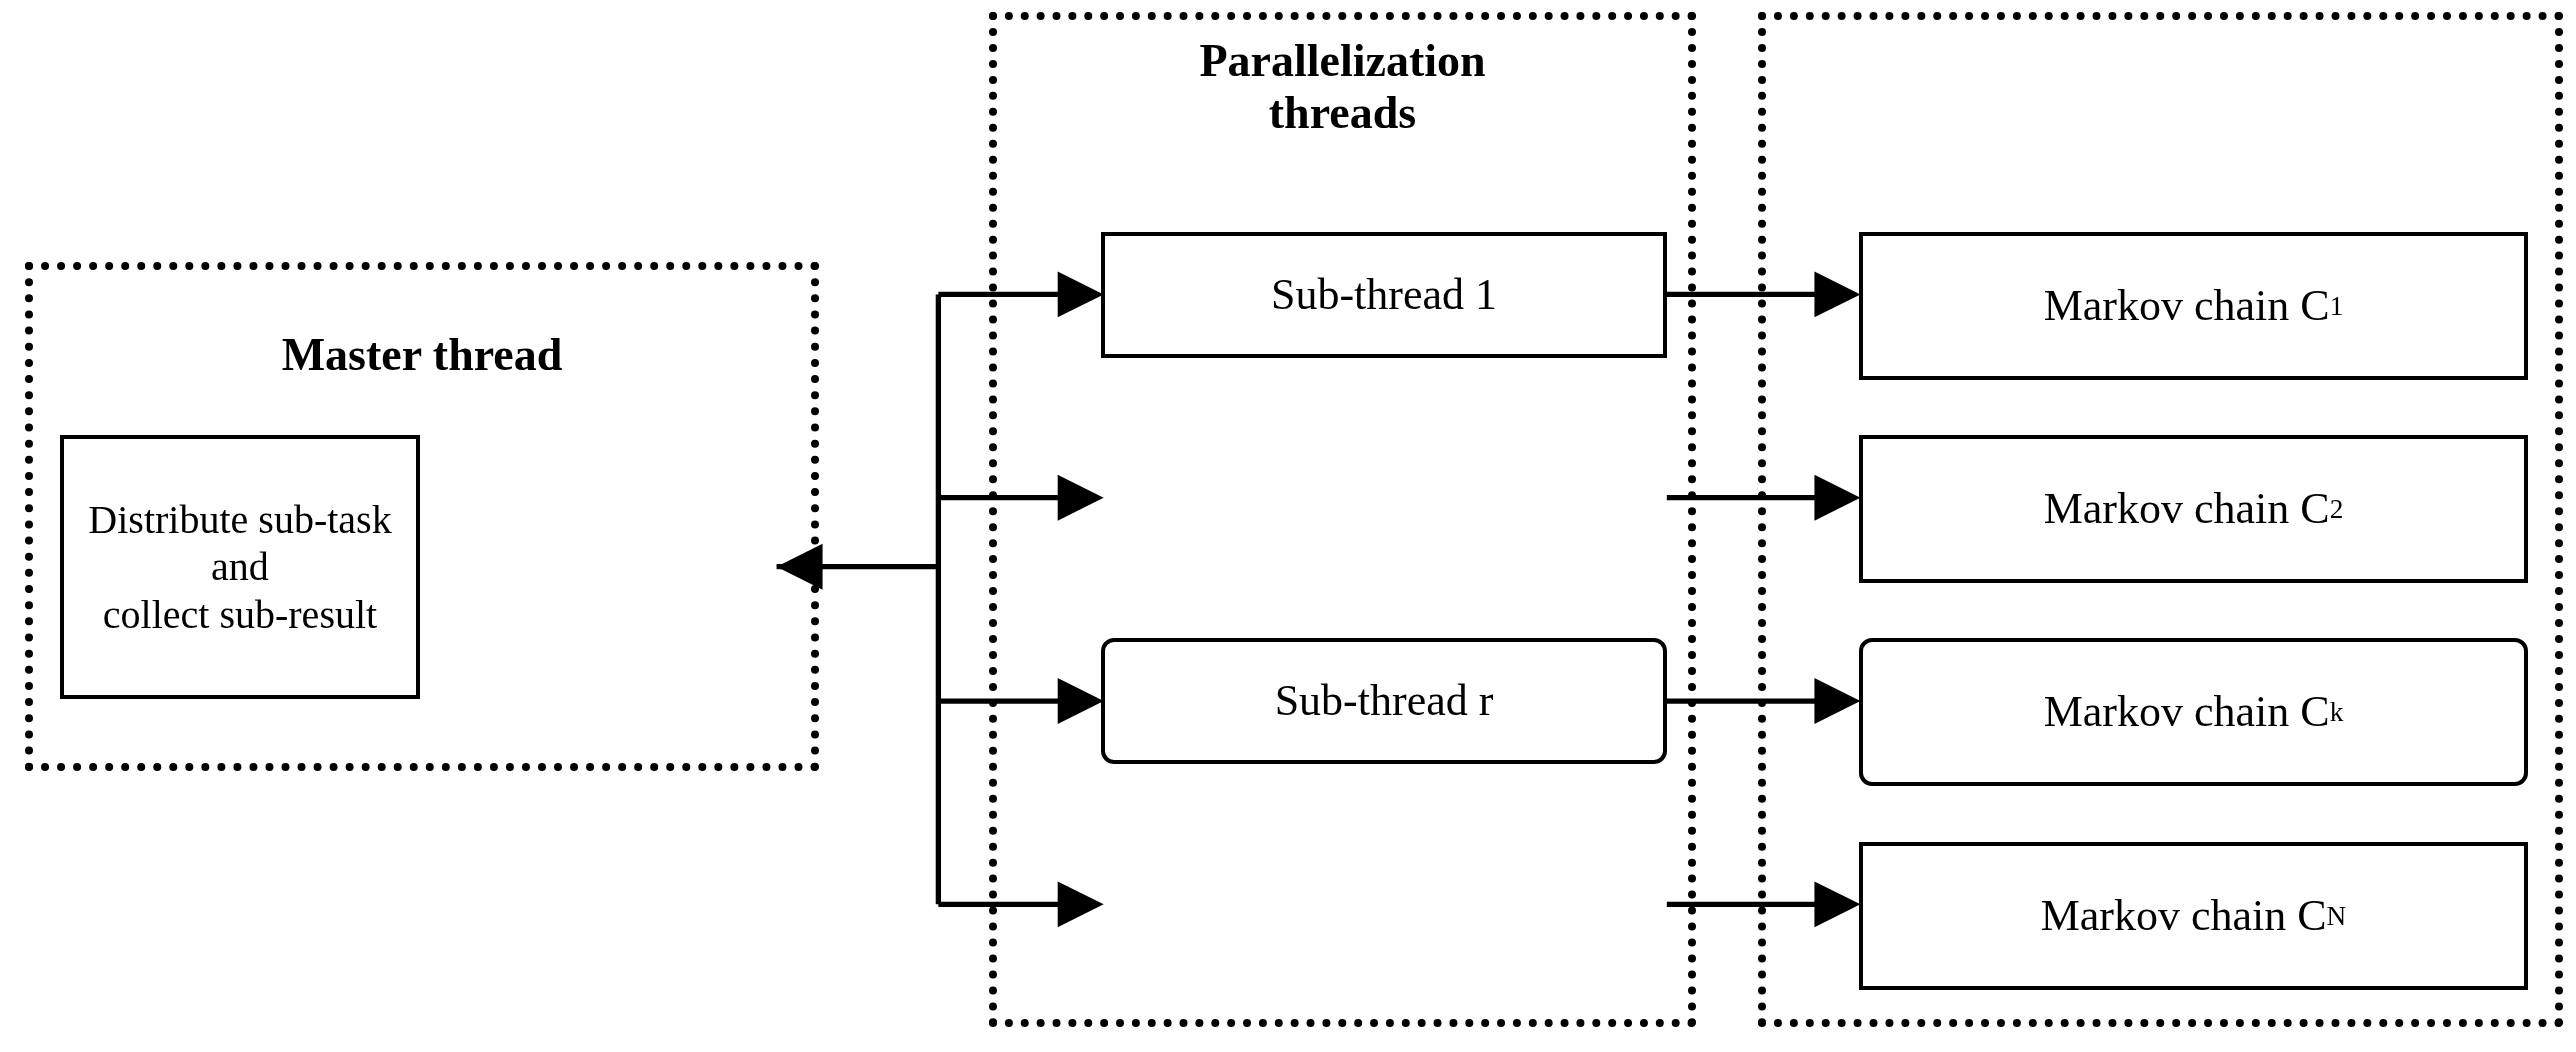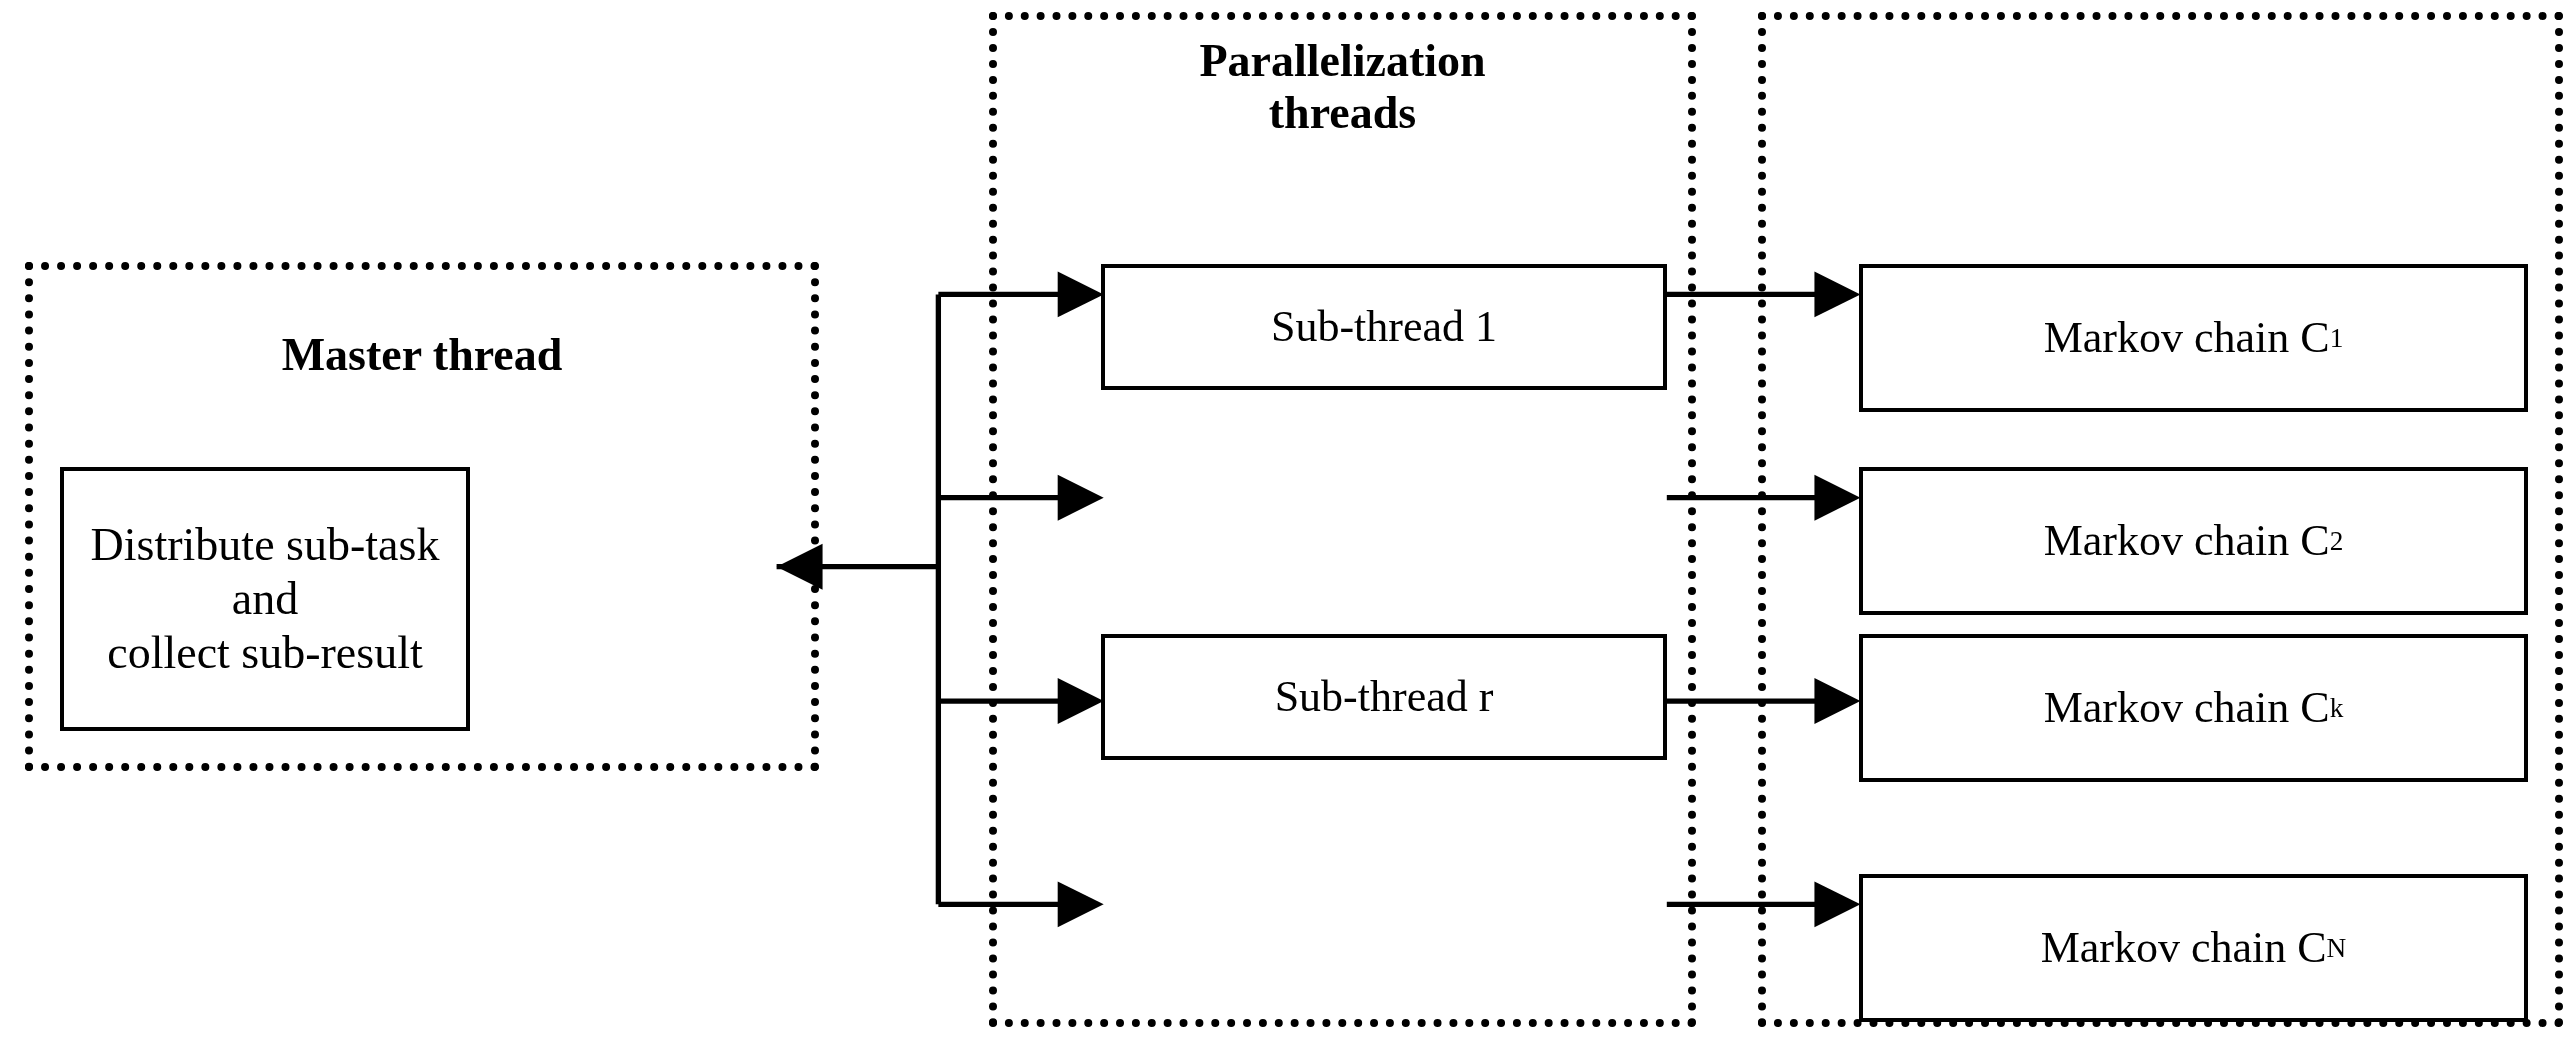--- a/index.html
+++ b/index.html
@@ -48,37 +48,36 @@
     box-sizing: border-box;
     background: #ffffff;
     display: flex;
     align-items: center;
     justify-content: center;
     text-align: center;
     color: #000000;
     font-size: 44px;
     line-height: 1.18;
     white-space: pre-line;
-    margin-top: 32px;
   }
   #node-master {
-    left: 60px; top: 435px; width: 410px; height: 264px;
-    font-size: 46px;
+    left: 60px; top: 435px; width: 360px; height: 264px;
+    font-size: 40px;
   }
   .node-thread {
     left: 1101px; width: 566px; height: 126px;
     font-size: 44px;
   }
   .node-chain {
     left: 1859px; width: 669px; height: 148px;
     font-size: 44px;
   }
   .row1 { top: 232px; }
   .row2 { top: 435px; }
-  .row3 { top: 602px; }
+  .row3 { top: 638px; border-radius: 13px; }
   .row4 { top: 842px; }
 
   .sub {
     font-size: 0.62em;
     vertical-align: -0.30em;
     letter-spacing: 0;
   }
 
   
   #wires {

